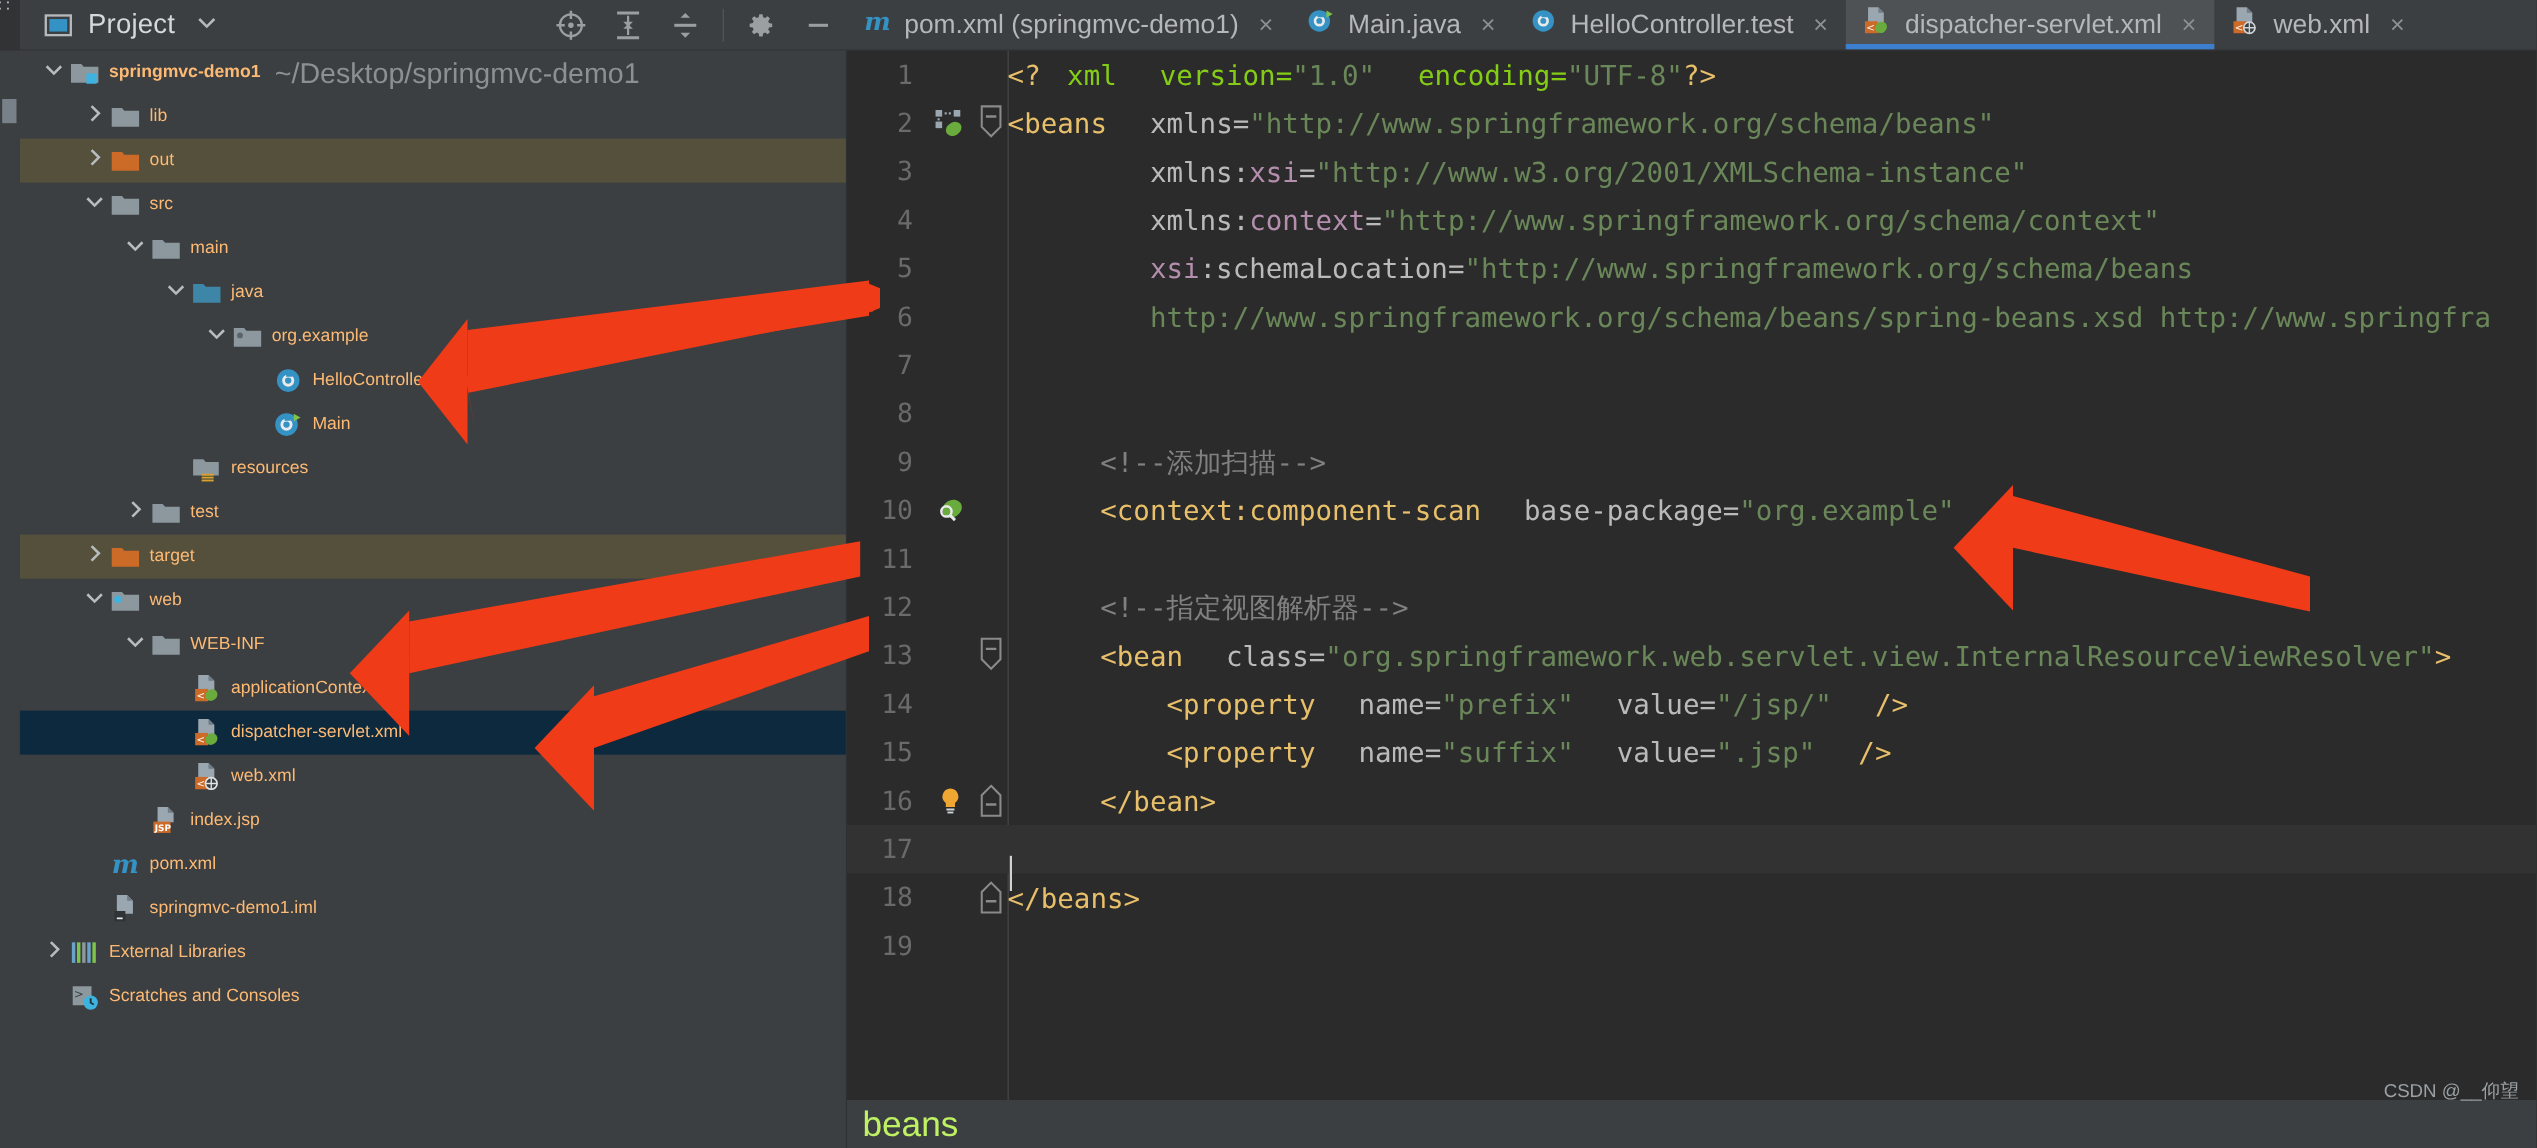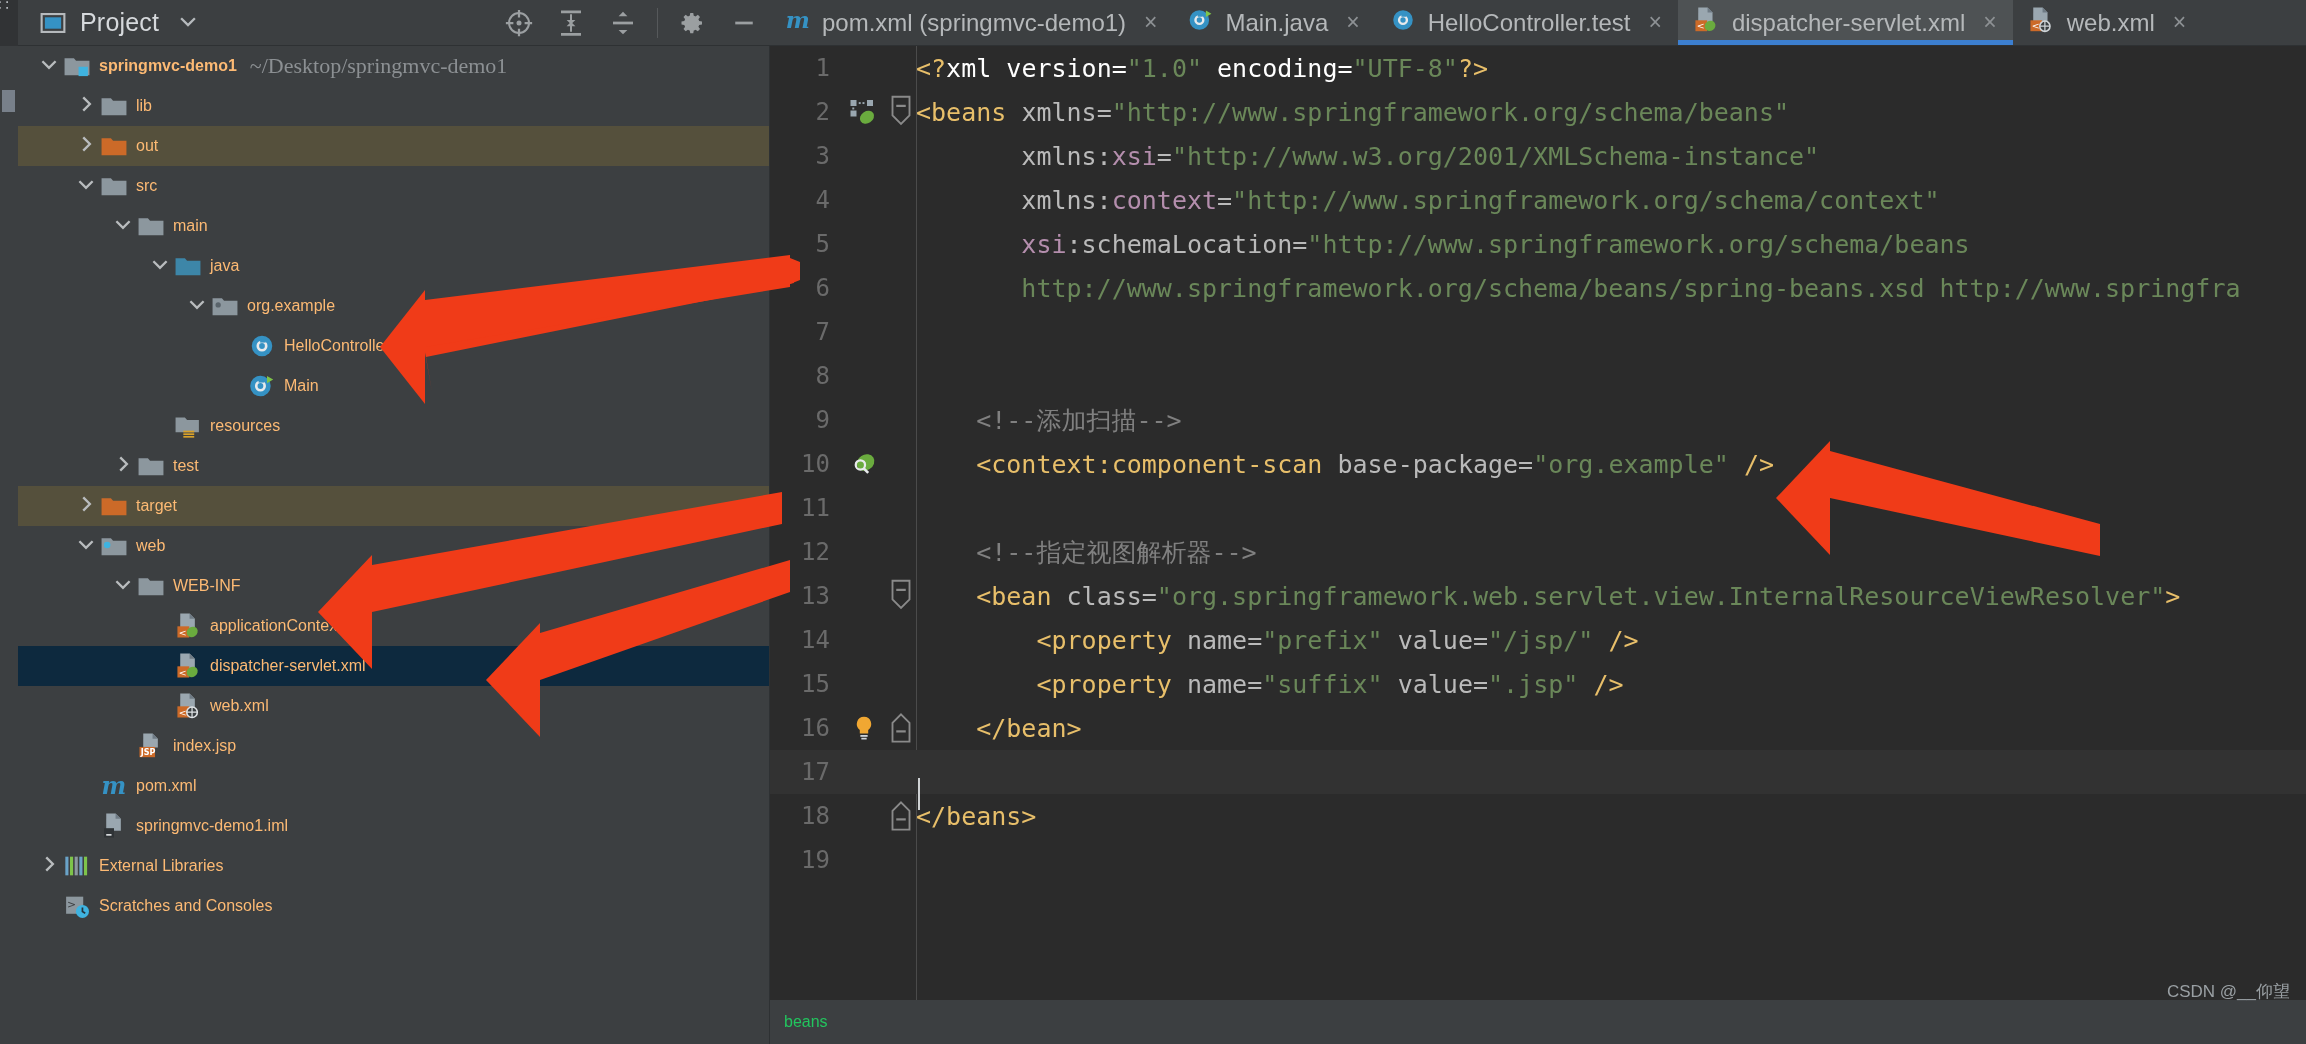--- a/index.html
+++ b/index.html
@@ -43,46 +43,46 @@
   
   .tree{width:752px;flex:0 0 752px;background:#3c3f41;position:relative;overflow:hidden;
         border-right:1px solid #2e3133;box-sizing:border-box;}
   .row{height:40px;display:flex;align-items:center;white-space:nowrap;box-sizing:border-box;padding-right:6px;}
   .row.excluded{background:#55503c;}
   .row.selected{background:#0d293e;}
   .row .arrow{width:26px;text-align:center;color:#b9bcbe;font-size:20px;flex:0 0 26px;}
   .row .ico{width:30px;height:28px;flex:0 0 30px;display:flex;align-items:center;justify-content:center;margin-right:7px;}
   .row .lbl{color:#fdba74;font-size:16px;}
   .row .lbl.bold{font-weight:bold;}
-  .row .sub{color:#8c9093;font-size:22px;margin-left:13px;font-family:Liberation Serif, serif;}
+  .row .sub{color:#8c9093;font-size:26px;margin-left:13px;}
 
   
   .editor{flex:1;background:#2b2b2b;position:relative;min-width:0;display:flex;flex-direction:column;}
   .codearea{flex:1;position:relative;overflow:hidden;}
   .ln{height:44px;display:flex;align-items:center;position:relative;}
   .ln.current{background:#323232;}
   .gnum{width:72px;text-align:right;padding-right:12px;color:#6a6a6a;font-size:24px;
         font-family:"DejaVu Sans Mono",monospace;flex:0 0 72px;box-sizing:border-box;}
   .gicons{width:44px;flex:0 0 44px;display:flex;align-items:center;justify-content:center;position:relative;}
   .gfold{width:30px;flex:0 0 30px;display:flex;align-items:center;justify-content:center;color:#8a8a8a;}
   .code{font-family:"DejaVu Sans Mono",monospace;font-size:25px;color:#a9b7c6;white-space:pre;letter-spacing:0px;}
   .t-tag{color:#e8bf6a;}
   .t-attr{color:#bababa;}
   .t-ns{color:#b48ead;}
   .t-val{color:#6a8759;}
   .t-cmt{color:#808080;}
   .t-pi{color:#e8bf6a;}
-  .t-plain{color:#ffffff;}
+  .t-plain{color:#84cc16;margin-left:24px;}
   .cursor{position:absolute;width:2px;height:32px;background:#cfd2d4;}
 
   .gutterline{position:absolute;top:0;bottom:0;left:146px;width:1px;background:#4b4b4b;}
 
   
   .statusbar{height:44px;flex:0 0 44px;background:#3c3f41;display:flex;align-items:center;position:relative;}
-  .crumb{color:#22c55e;font-size:16px;padding-left:14px;}
+  .crumb{color:#bef264;font-size:32px;padding-left:14px;}
   .watermark{position:absolute;right:16px;top:-20px;color:#9aa0a4;font-size:17px;}
 
   
   .overlay{position:absolute;inset:0;pointer-events:none;}
 </style>
 </head>
 <body>
 
 <div class="app">
 

